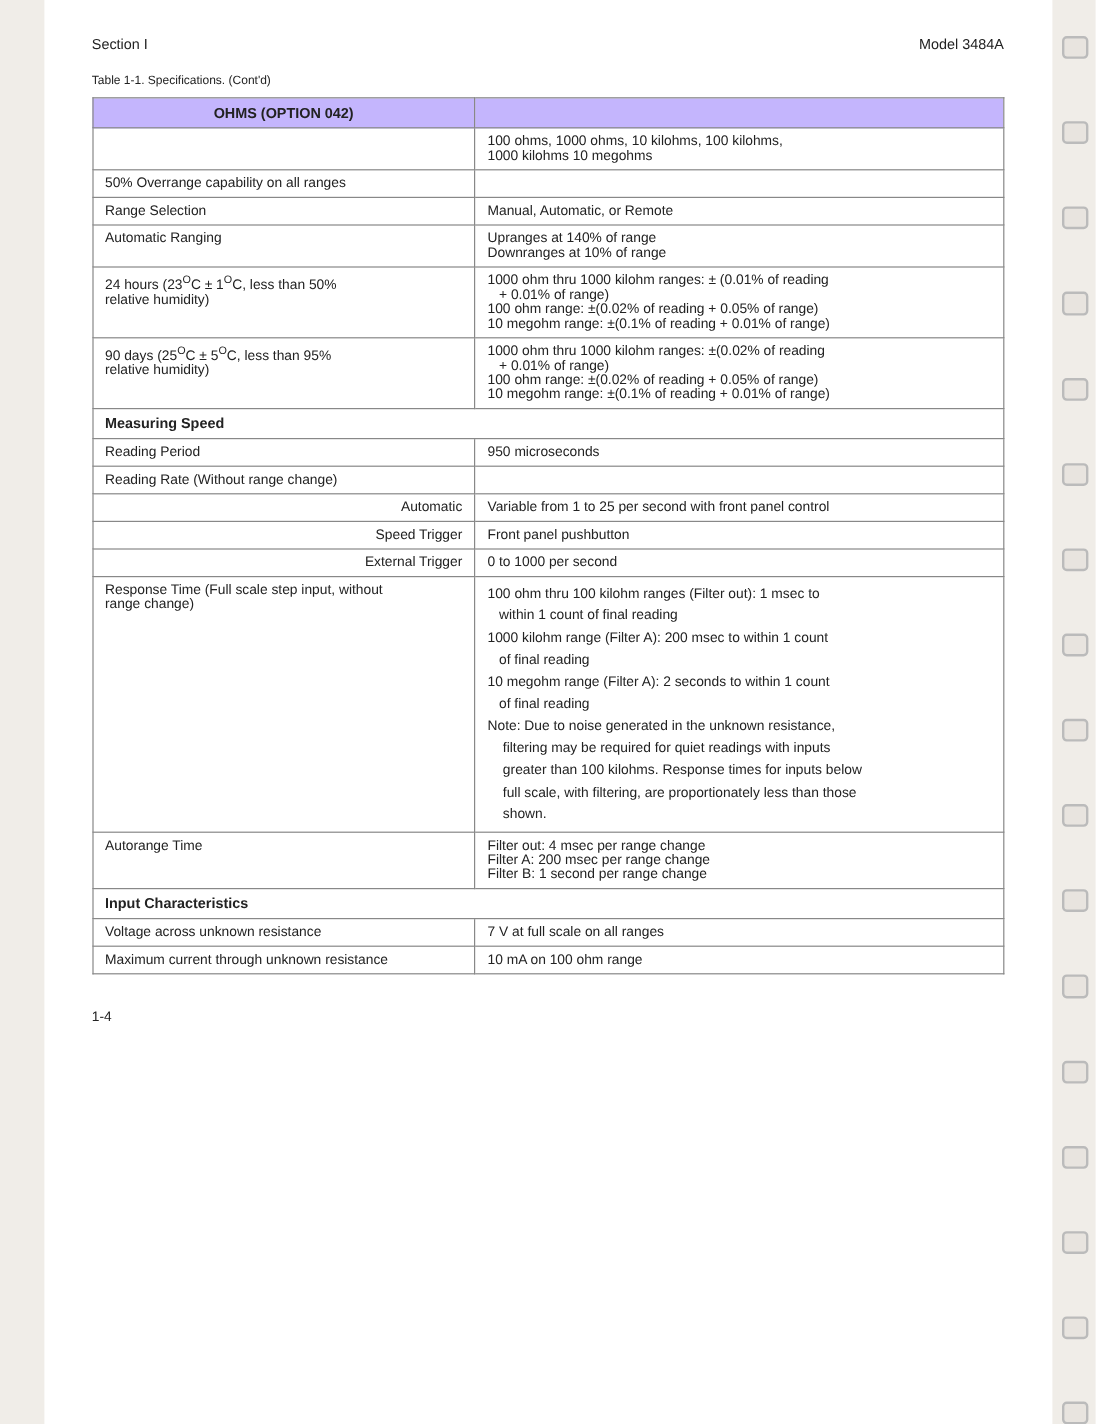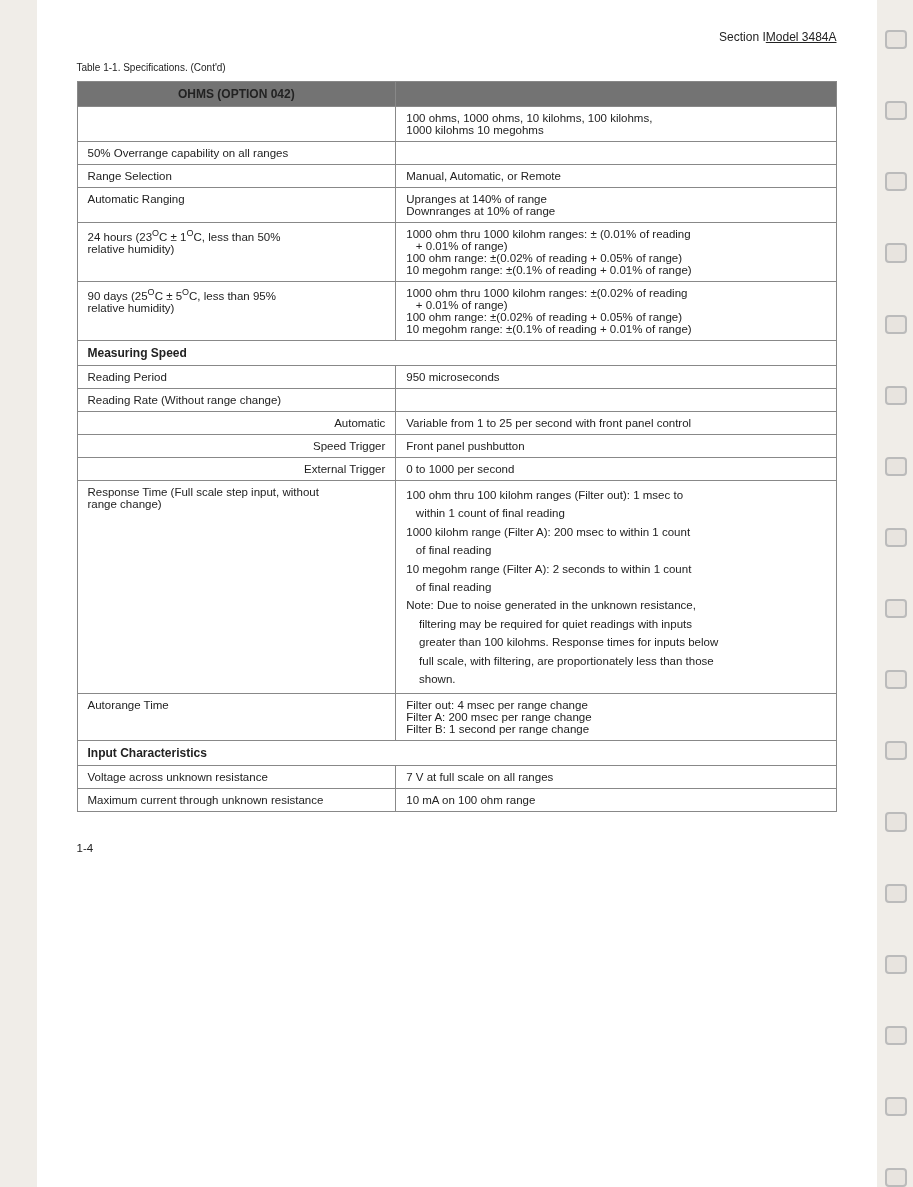--- a/index.html
+++ b/index.html
@@ -15,30 +15,29 @@
     .page {
       background: #fff;
       width: 840px;
       margin: 0 auto;
       min-height: 1187px;
       padding: 30px 40px 40px 40px;
       position: relative;
     }
     .header {
       display: flex;
-      justify-content: flex-end;
+      justify-content: space-between;
       align-items: flex-start;
       margin-bottom: 18px;
     }
     .header-left {
       font-size: 12px;
     }
     .header-right {
       font-size: 12px;
-      text-decoration: underline;
     }
     .table-title {
       text-align: left;
       font-size: 10px;
       font-weight: normal;
       margin-bottom: 8px;
     }
     .spec-table {
       width: 100%;
       border-collapse: collapse;
@@ -48,21 +47,21 @@
     .spec-table th, .spec-table td {
       border: 1px solid #888;
       padding: 5px 10px;
       vertical-align: top;
     }
     .spec-table thead th {
       text-align: center;
       font-weight: bold;
       font-size: 12px;
       border-bottom: 1.5px solid #888;
-      background: #737373;
+      background: #c4b5fd;
     }
     .col-left { width: 42%; }
     .col-right { width: 58%; }
     .section-header {
       font-weight: bold;
       font-size: 12px;
       padding-top: 8px;
     }
     .indent1 { padding-left: 20px; }
     .indent2 { padding-left: 30px; text-align: right; }

